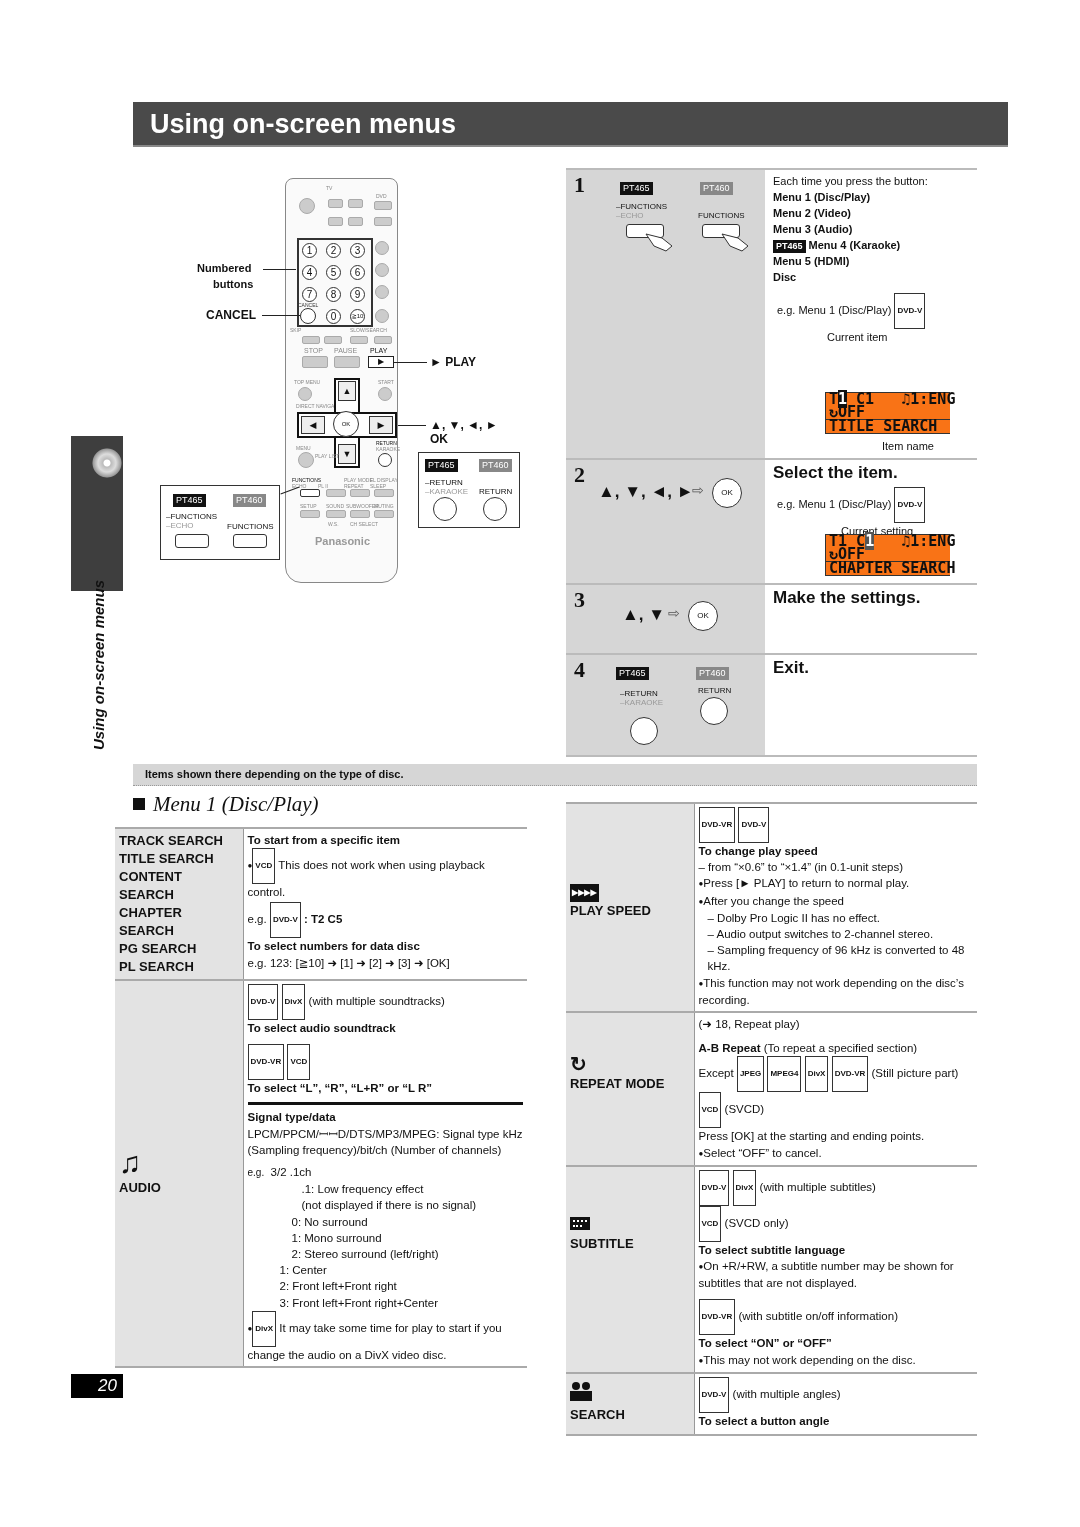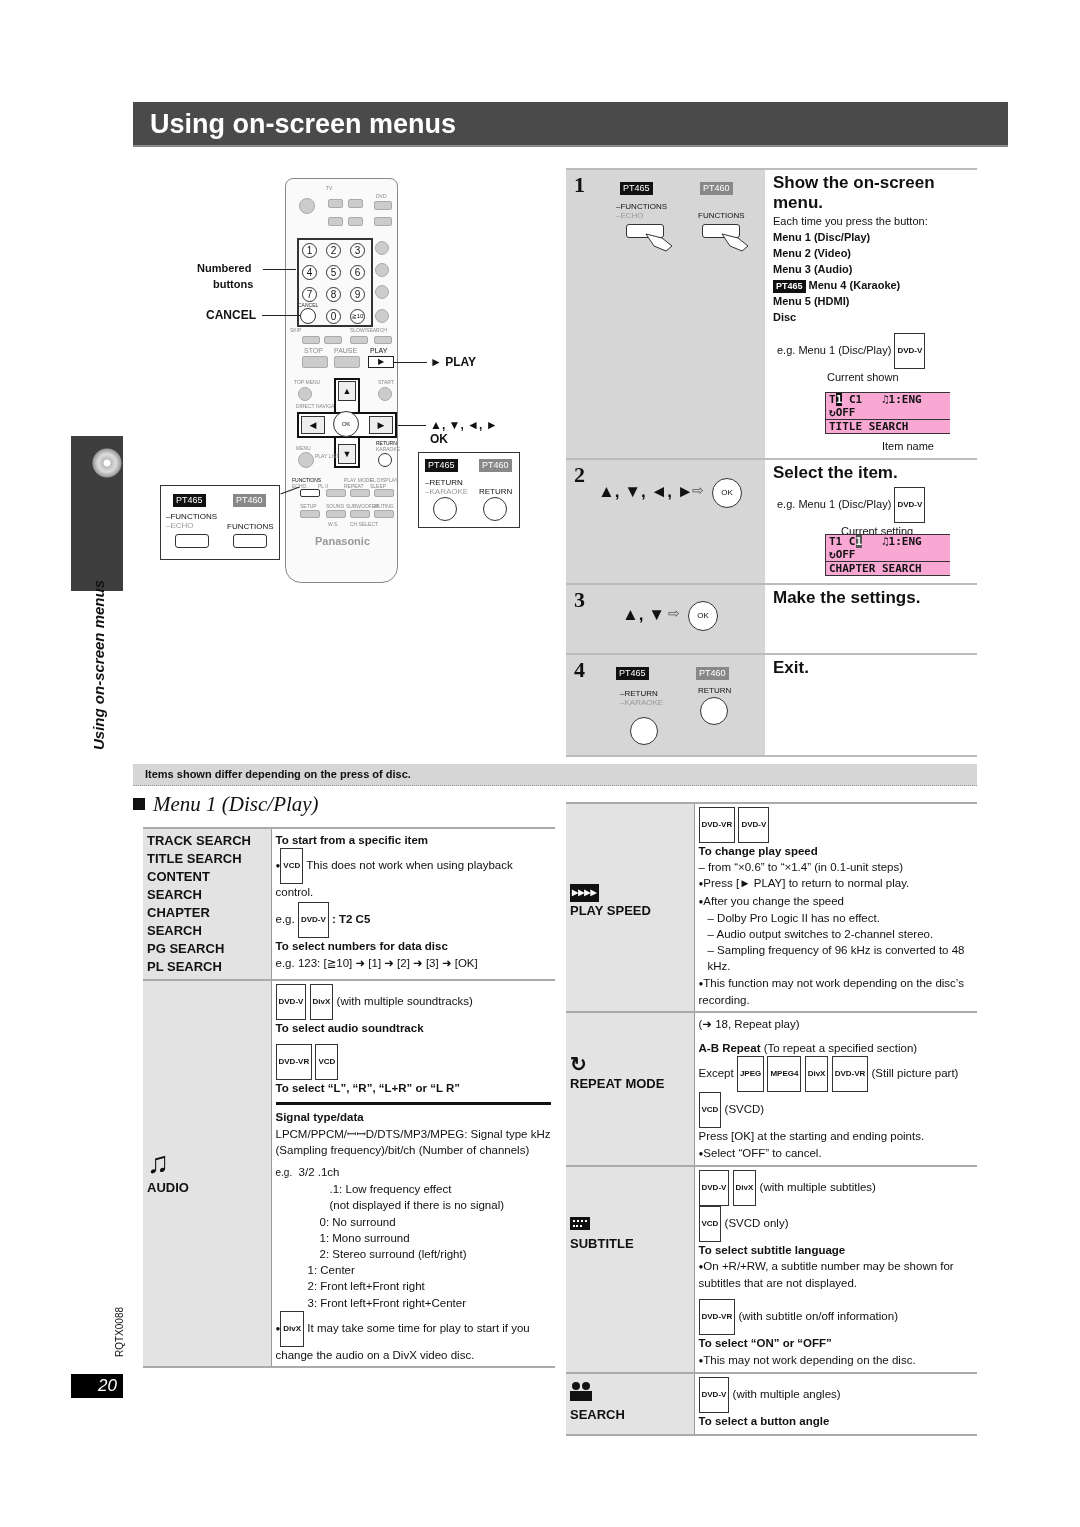--- a/index.html
+++ b/index.html
@@ -28,21 +28,21 @@
 
 
 .step{position:absolute;left:566px;width:411px;border-top:2px solid #bbb}
 .step .l{position:absolute;left:0;top:0;bottom:0;width:199px;background:#d6d6d6}
 .step .r{position:absolute;left:199px;top:0;right:0;bottom:0;background:#fff;padding:3px 8px}
 .step .num-lg{position:absolute;left:8px;top:2px;font-size:22px;font-family:"Liberation Serif",serif;font-weight:bold}
 .step h3{font-size:17px;font-weight:bold;line-height:20px}
 .sm{font-size:11px;line-height:16px}
 .b{font-weight:bold}
 .tag{display:inline-block;border:1px solid #333;font-size:8px;font-weight:bold;padding:12px 2px;line-height:10px;vertical-align:1px}
-.osd{position:absolute;border:1px solid #333;border-right:none;font-family:"DejaVu Sans Mono",monospace;font-weight:bold;font-size:11px;background:#f9a8d4;width:125px}
+.osd{position:absolute;border:1px solid #333;border-right:none;font-family:"DejaVu Sans Mono",monospace;font-weight:bold;font-size:15px;background:#f97316;width:125px}
 .osd div{padding:0 3px;line-height:13px;white-space:pre}
 .osd .sep{border-top:1px solid #333}
 .hand{position:absolute;width:32px;height:22px}
 .okc{position:absolute;width:30px;height:30px;border:1px solid #333;border-radius:50%;background:#fff;font-size:8px;text-align:center;line-height:28px}
 
 #note-bar{left:133px;top:764px;width:844px;height:22px;background:#d6d6d6;font-size:11px;font-weight:bold;padding:4px 12px;border-bottom:1px dotted #999}
 #menu1-title{left:133px;top:792px;font-family:"Liberation Serif",serif;font-style:italic;font-size:21px}
 #menu1-title .sq{display:inline-block;width:12px;height:12px;background:#111;margin-right:8px;vertical-align:1px}
 
 table.spec{position:absolute;border-collapse:collapse;font-size:11.5px;line-height:16.2px}
@@ -192,30 +192,29 @@
     <div class="box-btn" style="left:60px;top:54px;width:38px;height:14px"></div>
     <div class="box-btn" style="left:136px;top:54px;width:38px;height:14px"></div>
     <div class="hand" style="left:78px;top:60px"><svg width="32" height="22">
           <path d="M2 4 L18 8 L28 16 L22 21 L10 16 Z" fill="#fff" stroke="#333"></path>
         </svg></div>
     <div class="hand" style="left:154px;top:60px"><svg width="32" height="22">
           <path d="M2 4 L18 8 L28 16 L22 21 L10 16 Z" fill="#fff" stroke="#333"></path>
         </svg></div>
   </div>
   <div class="r">
-    <h3>Show the on-screen menu.</h3>
     <div class="sm">Each time you press the button:</div>
     <div class="sm b">Menu 1 (Disc/Play)</div>
     <div class="sm b">Menu 2 (Video)</div>
     <div class="sm b">Menu 3 (Audio)</div>
     <div class="sm b"><span class="badge">PT465</span> <span>Menu 4 (Karaoke)</span></div>
     <div class="sm b">Menu 5 (HDMI)</div>
     <div class="sm b">Disc</div>
     <div class="sm" style="margin-top:8px;padding-left:4px"><span>e.g. Menu 1 (Disc/Play)</span> <span class="tag">DVD-V</span></div>
-    <div class="sm" style="padding-left:54px">Current shown</div>
+    <div class="sm" style="padding-left:54px">Current item</div>
     <div class="osd" style="left:60px;top:222px">
       <div><span>T</span><span style="background:#111;color:#fff">1</span><span> </span><span>C1</span><span>   </span><span>♫1:ENG</span></div>
       <div><span>↻</span><span>OFF</span></div>
       <div class="sep">TITLE SEARCH</div>
     </div>
     <div class="sm" style="position:absolute;left:117px;top:268px">Item name</div>
   </div>
 </div>
 
 <div class="step" style="top:458px;height:125px">
@@ -258,24 +257,24 @@
     <div style="position:absolute;left:54px;top:43px;font-size:8px;color:#999">–<span>KARAOKE</span></div>
     <div style="position:absolute;left:132px;top:31px;font-size:8px">RETURN</div>
     <div class="circ" style="left:64px;top:62px;width:28px;height:28px"></div>
     <div class="circ" style="left:134px;top:42px;width:28px;height:28px"></div>
   </div>
   <div class="r">
       <h3>Exit.</h3>
     </div>
 </div>
 
-<div id="note-bar" class="abs">Items shown differ depending on the press of disc.</div>
+<div id="note-bar" class="abs">Items shown there depending on the type of disc.</div>
 <div id="menu1-title" class="abs"><span class="sq"></span><span>Menu 1 (Disc/Play)</span></div>
 
-<table class="spec" style="left:143px;top:827px;width:412px">
+<table class="spec" style="left:115px;top:827px;width:412px">
   <tbody>
       <tr>
     <td class="k" style="width:128px">
       <div>TRACK SEARCH</div>
       <div>TITLE SEARCH</div>
       <div>CONTENT SEARCH</div>
       <div>CHAPTER SEARCH</div>
       <div>PG SEARCH</div>
       <div>PL SEARCH</div>
     </td>

